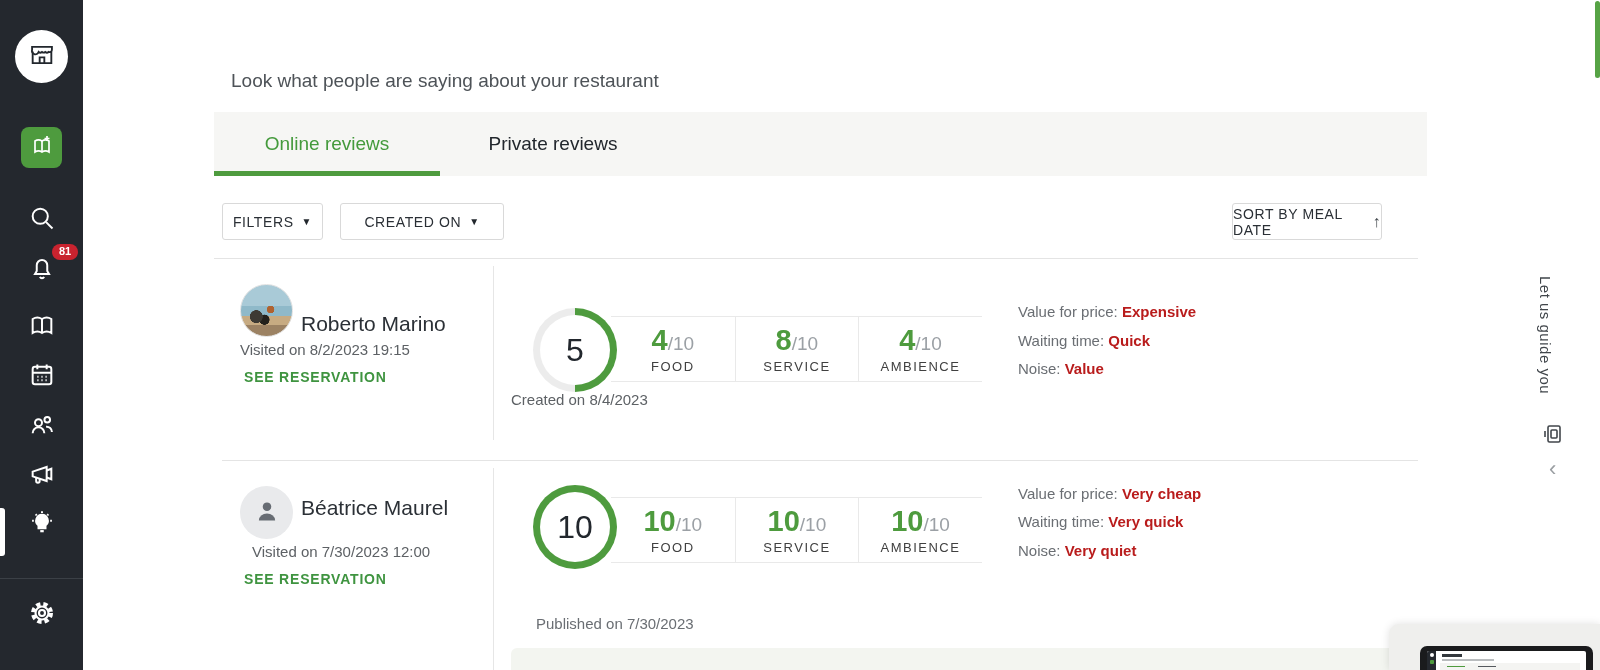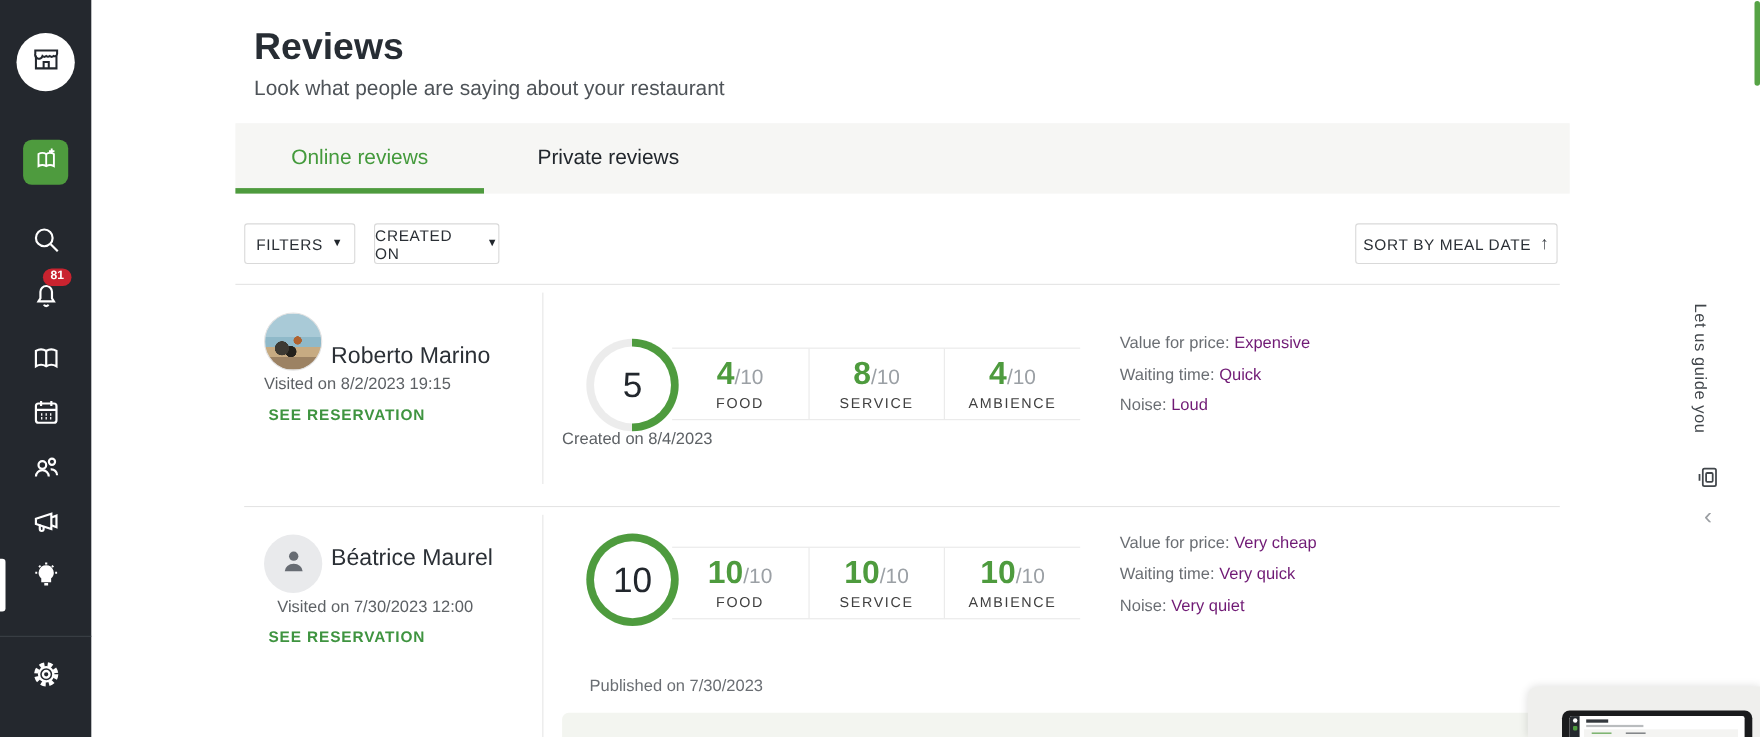--- a/index.html
+++ b/index.html
@@ -8,21 +8,21 @@
   #app { position:relative; width:1600px; height:670px; background:#fff; overflow:hidden; }
 
   
   .sidebar { position:absolute; left:0; top:0; width:83px; height:670px; background:#24282e; }
   .sb-avatar { position:absolute; left:15px; top:30px; width:53px; height:53px; border-radius:50%;
                background:#fff; display:flex; align-items:center; justify-content:center; cursor:pointer; }
   .sb-green-btn { position:absolute; left:21px; top:127px; width:41px; height:41px; border-radius:8px;
                background:#4e9b3e; display:flex; align-items:center; justify-content:center; cursor:pointer; }
   .sb-icon { position:absolute; left:0; width:83px; height:34px; display:flex; align-items:center;
              justify-content:center; cursor:pointer; }
-  .sb-badge { position:absolute; left:39px; top:-8px; background:#c9232f; color:#fff; font-size:11px;
+  .sb-badge { position:absolute; left:52px; top:-8px; background:#c9232f; color:#fff; font-size:11px;
               font-weight:bold; padding:1px 7px 2px; border-radius:9px; line-height:13px; }
   .sb-active-bar { position:absolute; left:0; top:508px; width:5px; height:48px; background:#fff;
                    border-radius:0 3px 3px 0; }
   .sb-divider { position:absolute; left:0; top:578px; width:83px; height:1px; background:#3b4046; }
 
   
   .page-title { position:absolute; left:231px; top:24px; font-size:34px; font-weight:600; color:#272d34; }
   .page-subtitle { position:absolute; left:231px; top:70px; font-size:19px; color:#4e5358; }
 
   
@@ -33,22 +33,22 @@
   .tab.private { left:226px; color:#22272d; }
   .tab-underline { position:absolute; left:0; bottom:0; width:226px; height:5px; background:#4e9b3e; }
 
   
   .btn { position:absolute; top:203px; height:37px; background:#fff; border:1px solid #d9d9d9;
          border-radius:3px; display:flex; align-items:center; justify-content:center; gap:8px;
          font-size:14px; letter-spacing:0.6px; color:#2a2f35; font-weight:500; cursor:pointer; }
   .btn .tri { font-size:10px; color:#22272d; }
   .btn .arrow { font-size:16px; color:#44494e; font-weight:400; }
   .btn-filters { left:222px; width:101px; }
-  .btn-created { left:340px; width:114px; }
-  .btn-sort { left:1232px; width:184px; }
+  .btn-created { left:340px; width:164px; }
+  .btn-sort { left:1232px; width:150px; }
   .toolbar-divider { position:absolute; left:214px; top:258px; width:1204px; height:1px; background:#e4e4e4; }
   .row-divider { position:absolute; left:222px; top:460px; width:1196px; height:1px; background:#e4e4e4; }
 
   
   .avatar { position:absolute; width:53px; height:53px; border-radius:50%; overflow:hidden; }
   .avatar.photo { background:
       radial-gradient(circle at 30% 62%, #3d3a33 0 13%, rgba(0,0,0,0) 14%),
       radial-gradient(circle at 58% 48%, #b0622f 0 9%, rgba(0,0,0,0) 10%),
       radial-gradient(circle at 46% 68%, #23211c 0 11%, rgba(0,0,0,0) 12%),
       linear-gradient(to bottom, #a9cad7 0 42%, #8fb9c9 42% 60%, #c7ab82 60% 78%, #9c8263 78% 100%);
@@ -71,21 +71,21 @@
           border-top:1px solid #e9e9e9; border-bottom:1px solid #e9e9e9; display:flex; }
   .score-cell { width:123.6px; display:flex; flex-direction:column; align-items:center;
           justify-content:center; border-left:1px solid #e9e9e9; }
   .score-cell:first-child { border-left:none; }
   .score-val { display:flex; align-items:baseline; }
   .score-num { font-size:29px; font-weight:bold; color:#4e9b3e; }
   .score-suffix { font-size:19px; color:#9ba0a5; }
   .score-label { margin-top:2px; font-size:13px; letter-spacing:1.5px; color:#404040; }
 
   .attr-line { position:absolute; left:1018px; font-size:15px; color:#6a6e73; white-space:nowrap; }
-  .attr-line b { color:#701a75; font-weight:normal; }
+  .attr-line b { color:#b91c1c; font-weight:bold; }
 
   .review-text { position:absolute; left:511px; top:577px; width:900px; font-size:20px;
           font-style:italic; color:#3b4046; }
   .published { position:absolute; left:511px; top:615px; font-size:15px; color:#6a6e73;margin-left:25px; }
   .reply-bar { position:absolute; left:511px; top:648px; width:907px; height:22px;
           background:#f3f5f0; border-radius:6px 6px 0 0; }
 
   
   .guide-text { position:absolute; left:1537px; top:276px; writing-mode:vertical-rl;
           font-size:15px; color:#41464b; letter-spacing:0.5px; }
@@ -211,21 +211,20 @@
       <span>
         <svg width="30" height="30" viewBox="0 0 24 24" fill="none" stroke="#fff">
           <circle cx="12" cy="12" r="7.2" stroke-width="3.2" stroke-dasharray="3.4 2.4"></circle>
           <circle cx="12" cy="12" r="5.2" stroke-width="1.7"></circle>
           <circle cx="12" cy="12" r="2.4" stroke-width="1.7"></circle>
         </svg>
       </span>
     </div>
   </div>
 
-  <div class="page-title">Reviews</div>
   <div class="page-subtitle">Look what people are saying about your restaurant</div>
 
   <div class="tabbar">
     <div class="tab private">
       <span>Private reviews</span>
     </div>
     <div class="tab online">
       <span>Online reviews</span>
       <div class="tab-underline"></div>
     </div>
@@ -275,21 +274,21 @@
       <div class="score-val">
           <span class="score-num">4</span>
           <span class="score-suffix">/10</span>
         </div>
       <div class="score-label">AMBIENCE</div>
     </div>
   </div>
 
   <div class="attr-line" style="top:303px;"><span>Value for price: </span><b>Expensive</b></div>
   <div class="attr-line" style="top:332px;"><span>Waiting time: </span><b>Quick</b></div>
-  <div class="attr-line" style="top:360px;"><span>Noise: </span><b>Loud</b></div>
+  <div class="attr-line" style="top:360px;"><span>Noise: </span><b>Value</b></div>
 
   <div class="row-divider"></div>
 
   <div class="avatar generic" style="left:240px; top:486px;">
     <span>
       <svg width="30" height="30" viewBox="0 0 24 24" fill="#676c73">
         <circle cx="12" cy="8.5" r="3.4"></circle>
           <path d="M5.5 19.5 a6.5 5.5 0 0 1 13 0 Z"></path>
       </svg>
     </span>

